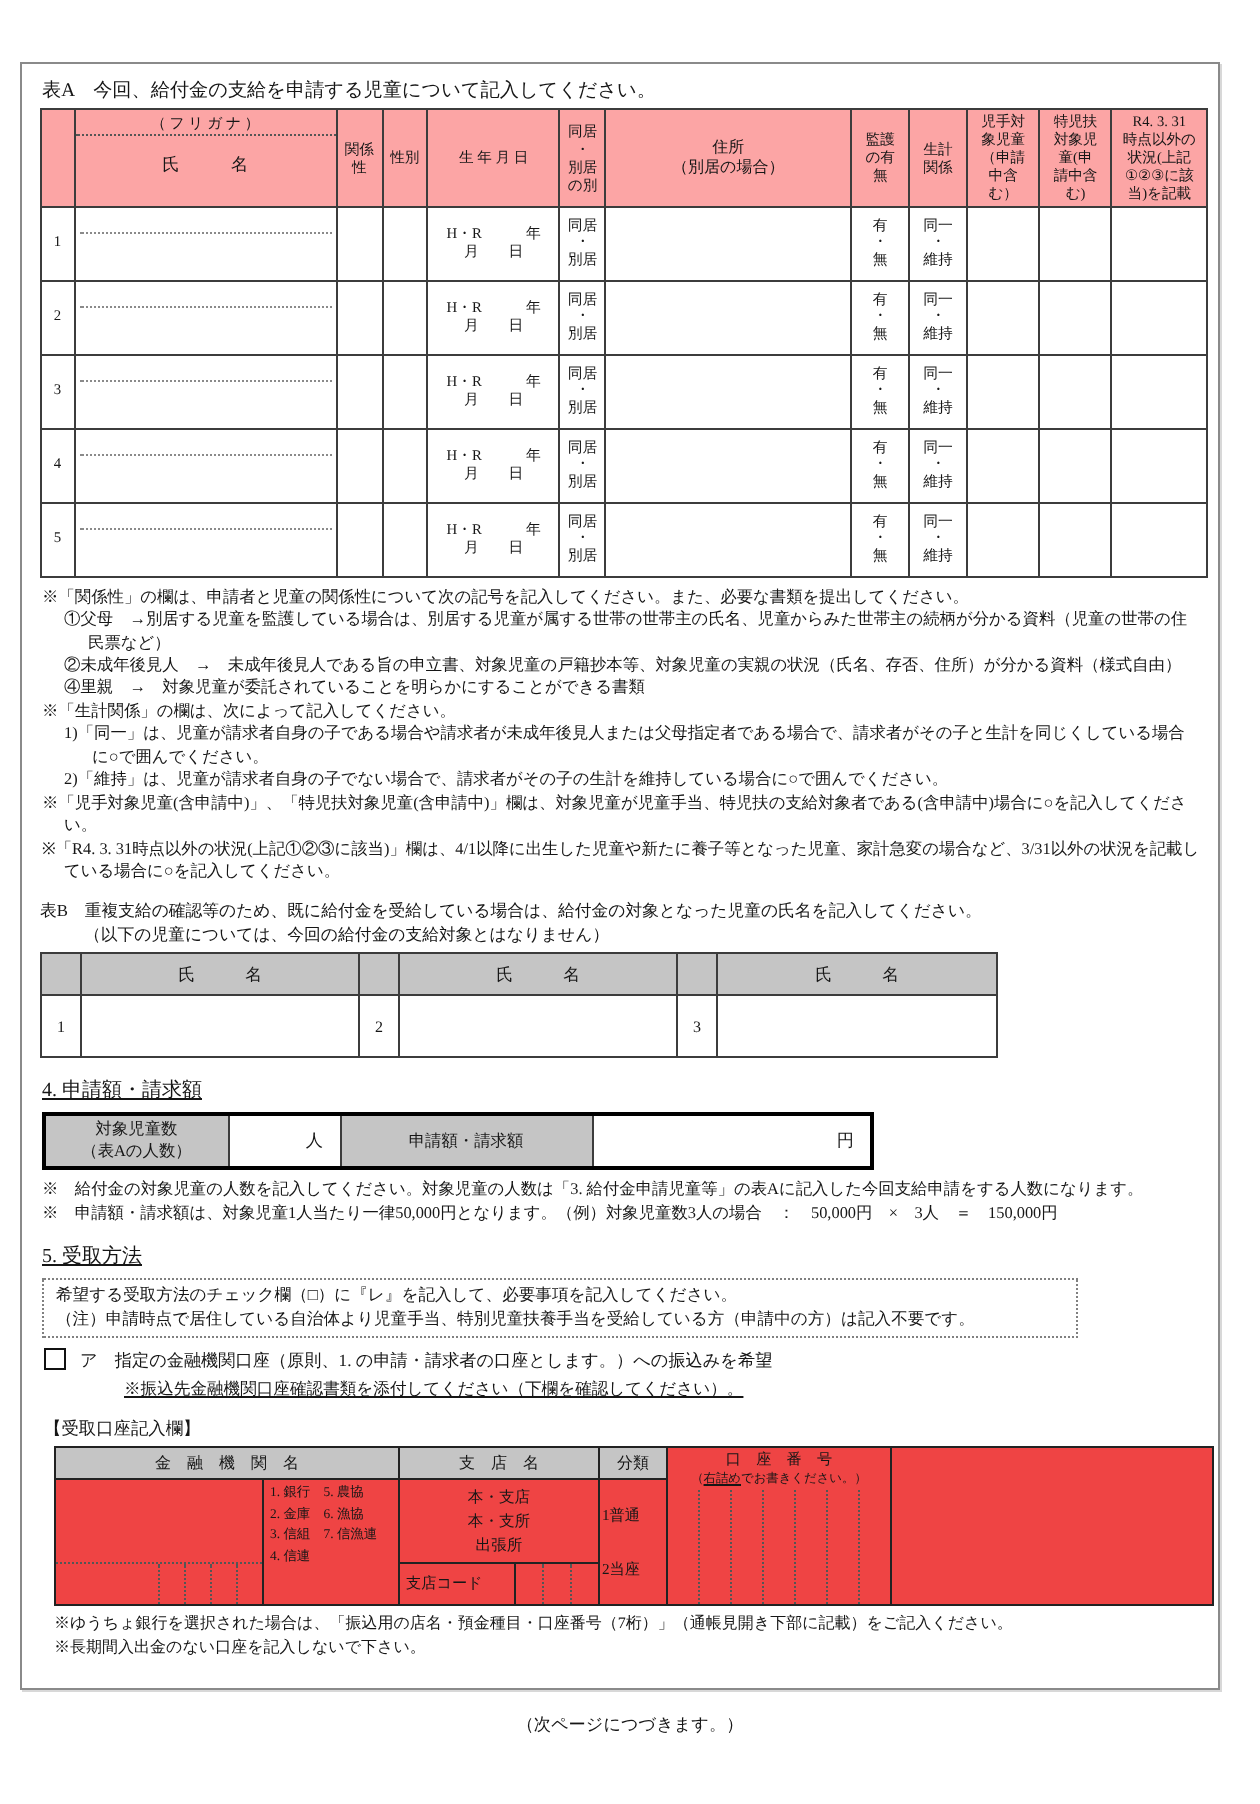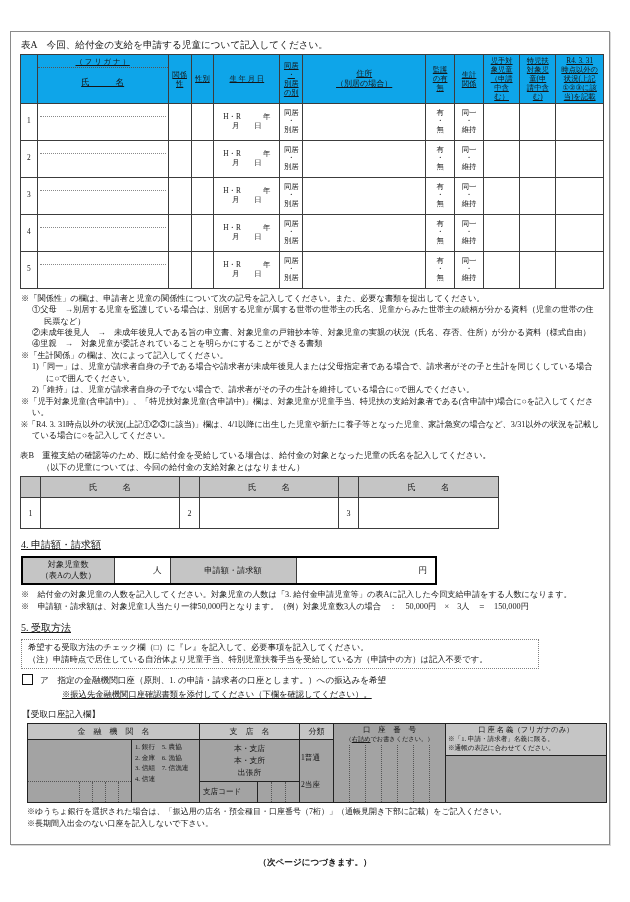--- a/index.html
+++ b/index.html
@@ -12,21 +12,21 @@
   .pre { white-space:pre-line; }
   .frame {
     position:absolute; left:10px; top:31px; width:600px; height:814px;
     background:#ffffff; border:1px solid #8a8a8a; padding:5px 9px 0 9px;
     overflow:hidden; box-shadow:1px 1px 0 #d8d8d8;
   }
   
   .ta-title { font-size:9.6px; margin:2px 0 2px 1px; }
   table.ta { border-collapse:collapse; table-layout:fixed; width:584px; }
   table.ta th, table.ta td { border:1px solid #3c3c3c; overflow:hidden; vertical-align:middle; }
-  table.ta thead th { background:#0ea5e9; font-weight:normal; font-size:7.3px; text-align:center; line-height:1.25; padding:1px 0; height:46px;text-decoration:underline; }
+  table.ta thead th { background:#fca5a5; font-weight:normal; font-size:7.3px; text-align:center; line-height:1.25; padding:1px 0; height:46px; }
   table.ta thead th.c-name { padding:0; vertical-align:top; }
   .h-furi { font-size:7.4px; text-align:center; border-bottom:1px dotted #555; padding:2px 0 1px 0; }
   .h-name { font-size:8.6px; text-align:center; padding-top:9px; }
   table.ta tbody tr { height:37px; }
   table.ta tbody td { background:#fff; font-size:7.4px; text-align:center; line-height:1.15; }
   td.c-no { font-size:8px; }
   td.namecell { position:relative; }
   .fline { position:absolute; top:12px; left:2px; right:2px; border-top:1px dotted #8a8a8a; }
   td.birth { font-size:7.8px; line-height:1.5; }
   
@@ -47,21 +47,21 @@
   table.t4 td { border:1px solid #3c3c3c; height:27px; }
   table.t4 td.g { background:#c5c5c5; font-size:8.2px; text-align:center; line-height:1.3; }
   table.t4 td.u { background:#fff; font-size:8.6px; text-align:right; padding-right:8px; }
   
   .ibox { border:1px dotted #808080; width:518px; margin:1px 0 5px 1px; padding:2px 6px; font-size:8.3px; line-height:1.45; }
   .optrow { display:flex; align-items:flex-start; margin:4px 0 2px 2px; }
   .cb { width:11px; height:11px; border:1.5px solid #111; margin:0 7px 0 0; flex:none; background:#fff; }
   .optlabel { font-size:8.6px; padding-top:1px; }
   .optnote { margin:1px 0 0 42px; font-size:8.3px; text-decoration:underline; }
   .acct-title { font-size:8.7px; margin:9px 0 2px 2px; }
-  .bank { display:flex; width:580px; height:80px; border:1.5px solid #222; margin-left:7px; background:#a3a3a3; }
+  .bank { display:flex; width:580px; height:80px; border:1.5px solid #222; margin-left:7px; background:#ef4444; }
   .bcol { border-right:1px solid #222; display:flex; flex-direction:column; }
   .bhead { background:#c5c5c5; border-bottom:1px solid #222; text-align:center; font-size:8px; padding:2px 0; flex:none; }
   .c1 { width:172px; } .c2 { width:100px; } .c3 { width:34px; } .c4 { width:112px; } .c5 { flex:1; border-right:none; }
   .c1body { flex:1; display:flex; }
   .c1left { width:103px; display:flex; flex-direction:column; }
   .c1write { flex:1; }
   .c1codes { height:21px; border-top:1px dotted #555; display:flex; }
   .codefill { flex:1; }
   .codecell { width:13px; border-left:1px dotted #555; }
   .c1types { flex:1; border-left:1px solid #222; font-size:6.7px; line-height:1.55; padding:2px 0 0 3px; }
@@ -73,21 +73,21 @@
   .c4head { padding:1px 0; text-align:center; flex:none; }
   .c4h1 { font-size:7.6px; } .c4h2 { font-size:6.2px; }
   .uline { text-decoration:underline; }
   .c4cells { flex:1; display:flex; }
   .acell { flex:1; } .acell + .acell { border-left:1px dotted #555; }
   .c5head { background:#c5c5c5; border-bottom:1px solid #222; padding:1px 2px 2px 2px; flex:none; }
   .c5h1 { font-size:7.4px; text-align:center; }
   .c5h2 { font-size:6.6px; line-height:1.35; }
   .c5body { flex:1; }
   .banknotes { margin:3px 0 2px 7px; font-size:8px; line-height:1.45; }
-  .continue { position:absolute; top:857px; left:0; width:100%; text-align:center; font-size:8.6px;font-weight:bold; }
+  .continue { position:absolute; top:857px; left:0; width:100%; text-align:center; font-size:8.6px; }
 </style>
 </head>
 <body>
 
 <div class="frame">
 
   <div class="ta-title">表A　今回、給付金の支給を申請する児童について記入してください。</div>
 
   <table class="ta">
     <colgroup>
@@ -396,25 +396,20 @@
         <div class="acell"></div>
         <div class="acell"></div>
         <div class="acell"></div>
         <div class="acell"></div>
         <div class="acell"></div>
         <div class="acell"></div>
         <div class="acell"></div>
       </div>
     </div>
     <div class="bcol c5">
-      <div class="c5head">
-        <div class="c5h1">口 座 名 義（フリガナのみ）</div>
-        <div class="c5h2">※「1. 申請・請求者」名義に限る。</div>
-        <div class="c5h2">※通帳の表記に合わせてください。</div>
-      </div>
       <div class="c5body"></div>
     </div>
   </div>
 
   <div class="banknotes">
     <div>※ゆうちょ銀行を選択された場合は、「振込用の店名・預金種目・口座番号（7桁）」（通帳見開き下部に記載）をご記入ください。</div>
     <div>※長期間入出金のない口座を記入しないで下さい。</div>
   </div>
 
 </div>

